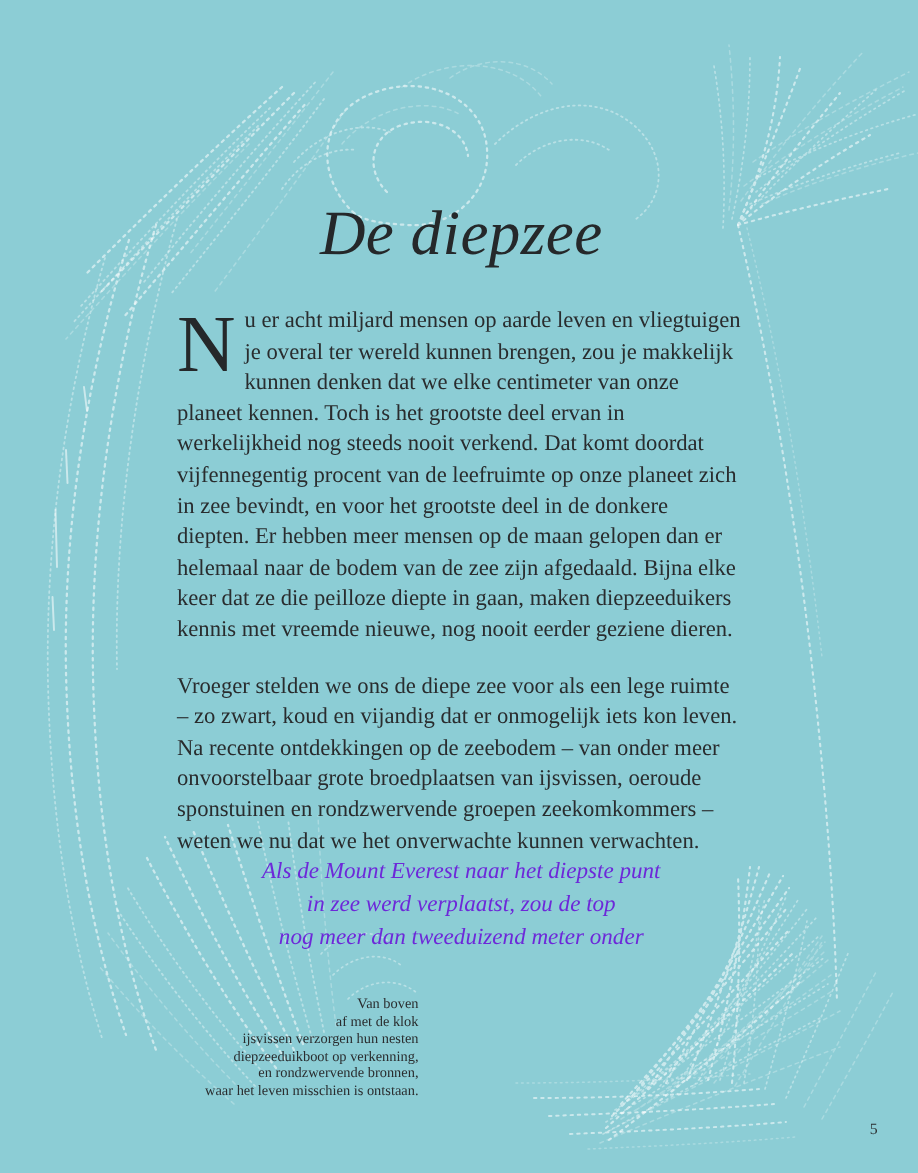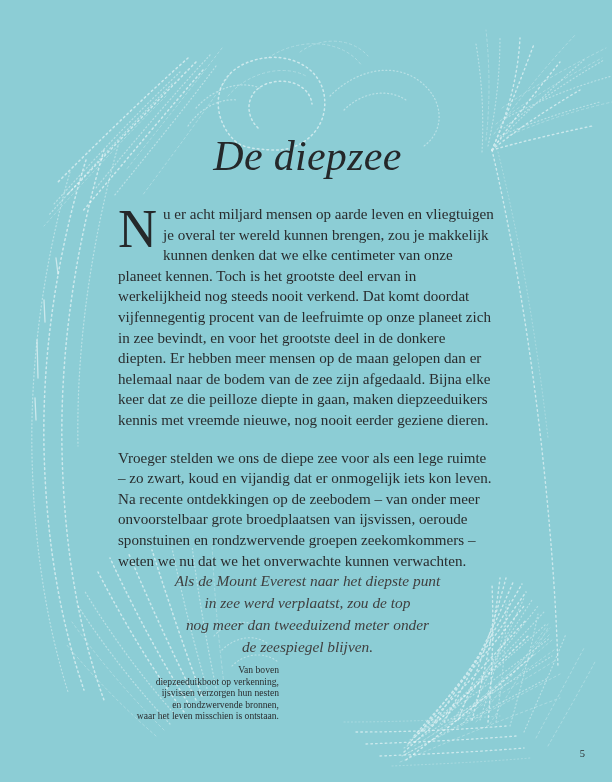--- a/index.html
+++ b/index.html
@@ -76,21 +76,21 @@
     margin-top: 1px;
     color: #25282a;
   }
 
   #pullquote {
     top: 570px;
     font-style: italic;
     font-size: 15.4px;
     line-height: 22px;
     text-align: center;
-    color: #404040;
+    color: #6d28d9;
   }
   #pullquote .pq-line { display: block; }
 
   #caption {
     position: absolute;
     left: 29px;
     top: 664px;
     width: 250px;
     font-size: 9.6px;
     line-height: 11.6px;
@@ -274,26 +274,26 @@
     <p class="para" id="para-1">
       <span class="dropcap">N</span><span>u er acht miljard mensen op aarde leven en vliegtuigen je overal ter wereld kunnen brengen, zou je makkelijk kunnen denken dat we elke centimeter van onze planeet kennen. Toch is het grootste deel ervan in werkelijkheid nog steeds nooit verkend. Dat komt doordat vijfennegentig procent van de leefruimte op onze planeet zich in zee bevindt, en voor het grootste deel in de donkere diepten. Er hebben meer mensen op de maan gelopen dan er helemaal naar de bodem van de zee zijn afgedaald. Bijna elke keer dat ze die peilloze diepte in gaan, maken diepzeeduikers kennis met vreemde nieuwe, nog nooit eerder geziene dieren.</span>
     </p>
     <p class="para" id="para-2">Vroeger stelden we ons de diepe zee voor als een lege ruimte – zo zwart, koud en vijandig dat er onmogelijk iets kon leven. Na recente ontdekkingen op de zeebodem – van onder meer onvoorstelbaar grote broedplaatsen van ijsvissen, oeroude sponstuinen en rondzwervende groepen zeekomkommers – weten we nu dat we het onverwachte kunnen verwachten.</p>
   </div>
 
   <div class="col" id="pullquote">
     <span class="pq-line">Als de Mount Everest naar het diepste punt</span>
     <span class="pq-line">in zee werd verplaatst, zou de top</span>
     <span class="pq-line">nog meer dan tweeduizend meter onder</span>
-    <span class="pq-line">de zeespiegel blijven.</span>
   </div>
 
   <div id="caption">
     <span class="cap-line">Van boven</span>
+    <span class="cap-line">af met de klok</span>
+    <span class="cap-line">ijsvissen verzorgen hun nesten</span>
     <span class="cap-line">diepzeeduikboot op verkenning,</span>
-    <span class="cap-line">ijsvissen verzorgen hun nesten</span>
     <span class="cap-line">en rondzwervende bronnen,</span>
     <span class="cap-line">waar het leven misschien is ontstaan.</span>
   </div>
 
   <div id="folio">5</div>
 
 </div>
 
 </body></html>

